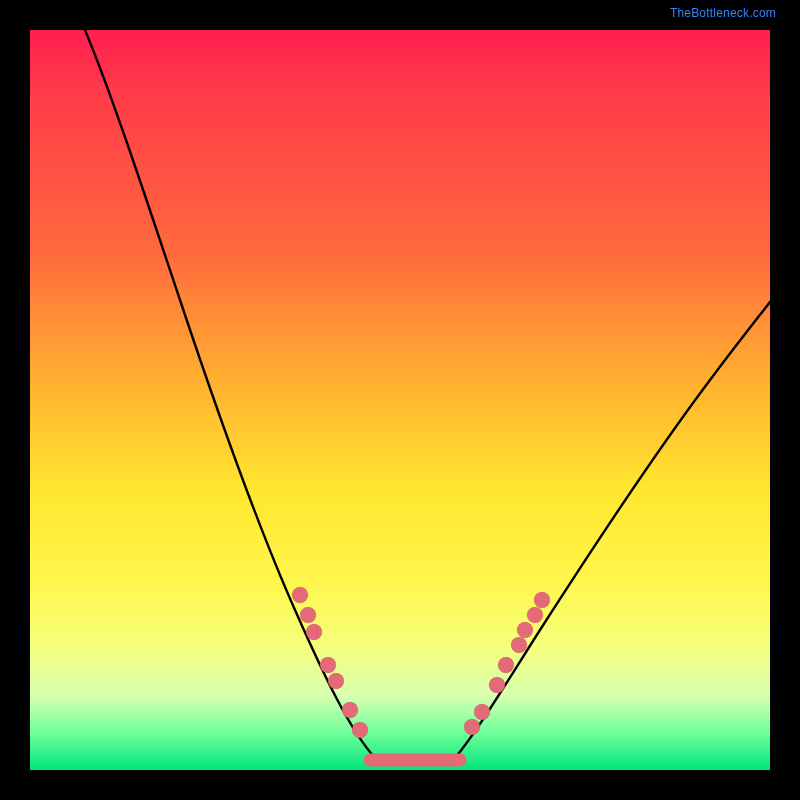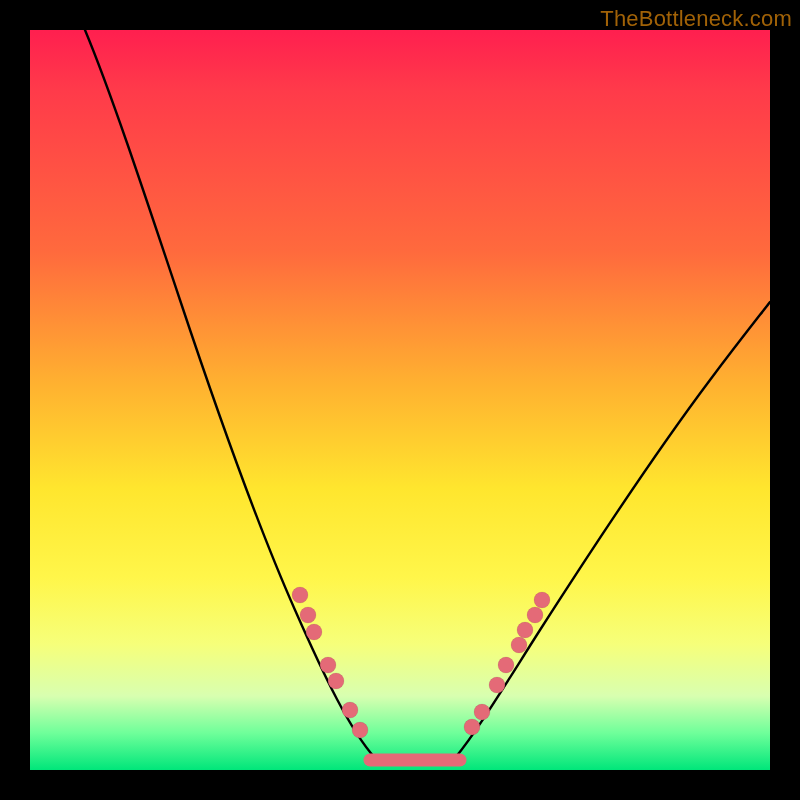--- a/index.html
+++ b/index.html
@@ -41,23 +41,23 @@
       #fff64a 74%,
       #f6ff7a 83%,
       #d8ffb0 90%,
       #6fff9a 95%,
       #00e67a 100%
     );
   }
   .watermark {
     position: absolute;
     top: 6px;
-    right: 8px;
-    color: #a16207;
-    font-size: 22px;
+    right: 24px;
+    color: #3b82f6;
+    font-size: 12px;
     letter-spacing: 0.2px;
     user-select: none;
   }
   svg.curve {
     position: absolute;
     left: 0;
     top: 0;
     width: 740px;
     height: 740px;
   }

